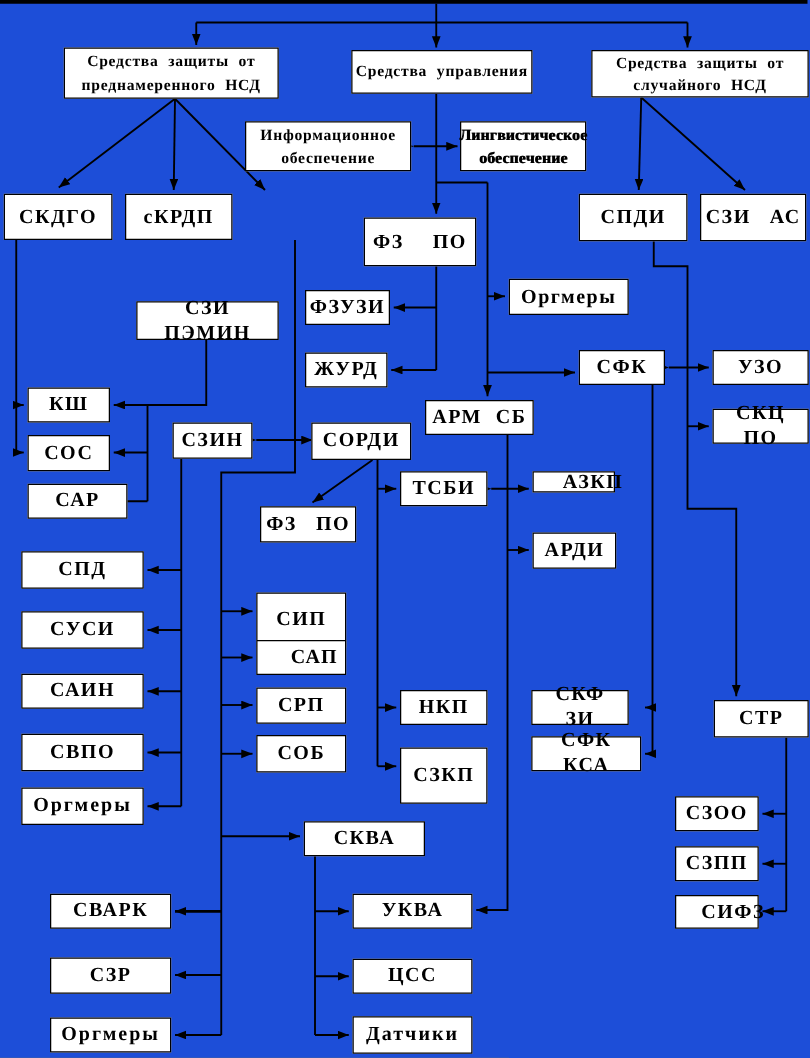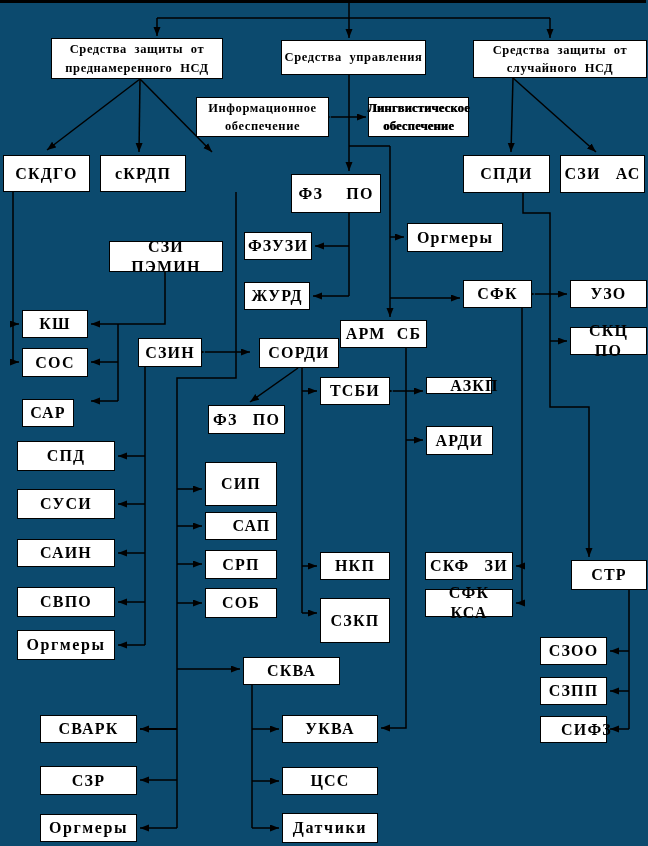--- a/index.html
+++ b/index.html
@@ -4,21 +4,21 @@
 <style>
   html,body{margin:0;padding:0;}
   body{
     font-family:"Liberation Serif","DejaVu Serif",serif;
     background:#6e6e6e;
   }
   #canvas{
     position:relative;
     width:648px;
     height:846px;
-    background:#0c4a6e;
+    background:#1d4ed8;
     overflow:hidden;
   }
   #wires{
     position:absolute;
     left:0;top:0;
     width:648px;height:846px;
   }
   .node{
     position:absolute;
     box-sizing:border-box;
@@ -172,41 +172,41 @@
   <div class="node" style="left:244px;top:232px;width:68px;height:28px;">ФЗУЗИ</div>
   <div class="node" style="left:109px;top:241px;width:114px;height:31px;">СЗИ ПЭМИН</div>
   <div class="node" style="left:244px;top:282px;width:66px;height:28px;">ЖУРД</div>
   <div class="node" style="left:463px;top:280px;width:69px;height:28px;">СФК</div>
   <div class="node" style="left:570px;top:280px;width:77px;height:28px;">УЗО</div>
   <div class="node" style="left:22px;top:310px;width:66px;height:28px;">КШ</div>
   <div class="node" style="left:340px;top:320px;width:87px;height:28px;">АРМ СБ</div>
   <div class="node mgap" style="left:570px;top:327px;width:77px;height:28px;">СКЦ ПО</div>
   <div class="node" style="left:22px;top:348px;width:66px;height:29px;">СОС</div>
   <div class="node" style="left:138px;top:338px;width:64px;height:29px;">СЗИН</div>
-  <div class="node" style="left:259px;top:338px;width:80px;height:30px;">СОРДИ</div>
-  <div class="node" style="left:22px;top:387px;width:52px;height:28px;margin-top:12px;">САР</div>
+  <div class="node" style="left:249px;top:338px;width:80px;height:30px;">СОРДИ</div>
+  <div class="node" style="left:22px;top:387px;width:80px;height:28px;">САР</div>
   <div class="node" style="left:320px;top:377px;width:70px;height:28px;">ТСБИ</div>
   <div class="node" style="left:426px;top:377px;width:66px;height:17px;padding-left:33px;">АЗКП</div>
   <div class="node mgap" style="left:208px;top:405px;width:77px;height:29px;">ФЗ ПО</div>
   <div class="node" style="left:426px;top:426px;width:67px;height:29px;">АРДИ</div>
 
   <div class="node" style="left:17px;top:441px;width:98px;height:30px;">СПД</div>
   <div class="node" style="left:17px;top:489px;width:98px;height:30px;">СУСИ</div>
   <div class="node" style="left:17px;top:539px;width:98px;height:28px;">САИН</div>
   <div class="node" style="left:17px;top:587px;width:98px;height:30px;">СВПО</div>
   <div class="node big" style="left:17px;top:630px;width:98px;height:30px;">Оргмеры</div>
 
-  <div class="node" style="left:205px;top:462px;width:72px;height:44px;text-align:center;">СИП</div>
+  <div class="node" style="left:205px;top:474px;width:72px;height:44px;text-align:center;">СИП</div>
   <div class="node" style="left:205px;top:512px;width:72px;height:28px;padding-left:23px;">САП</div>
   <div class="node" style="left:205px;top:550px;width:72px;height:29px;">СРП</div>
   <div class="node" style="left:205px;top:588px;width:72px;height:30px;">СОБ</div>
   <div class="node" style="left:320px;top:552px;width:70px;height:28px;">НКП</div>
   <div class="node" style="left:320px;top:598px;width:70px;height:45px;">СЗКП</div>
 
-  <div class="node mgap" style="left:425px;top:552px;width:88px;height:28px;">СКФ ЗИ</div>
+  <div class="node mgap" style="left:425px;top:552px;width:78px;height:28px;">СКФ ЗИ</div>
   <div class="node mgap" style="left:425px;top:589px;width:88px;height:28px;">СФК КСА</div>
   <div class="node" style="left:571px;top:560px;width:76px;height:30px;">СТР</div>
   <div class="node" style="left:540px;top:637px;width:67px;height:28px;">СЗОО</div>
   <div class="node" style="left:540px;top:677px;width:67px;height:28px;">СЗПП</div>
   <div class="node" style="left:540px;top:716px;width:67px;height:27px;padding-left:28px;">СИФЗ</div>
 
   <div class="node" style="left:243px;top:657px;width:97px;height:28px;">СКВА</div>
   <div class="node" style="left:40px;top:715px;width:97px;height:28px;">СВАРК</div>
   <div class="node" style="left:282px;top:715px;width:96px;height:28px;">УКВА</div>
   <div class="node" style="left:40px;top:766px;width:97px;height:29px;">СЗР</div>

